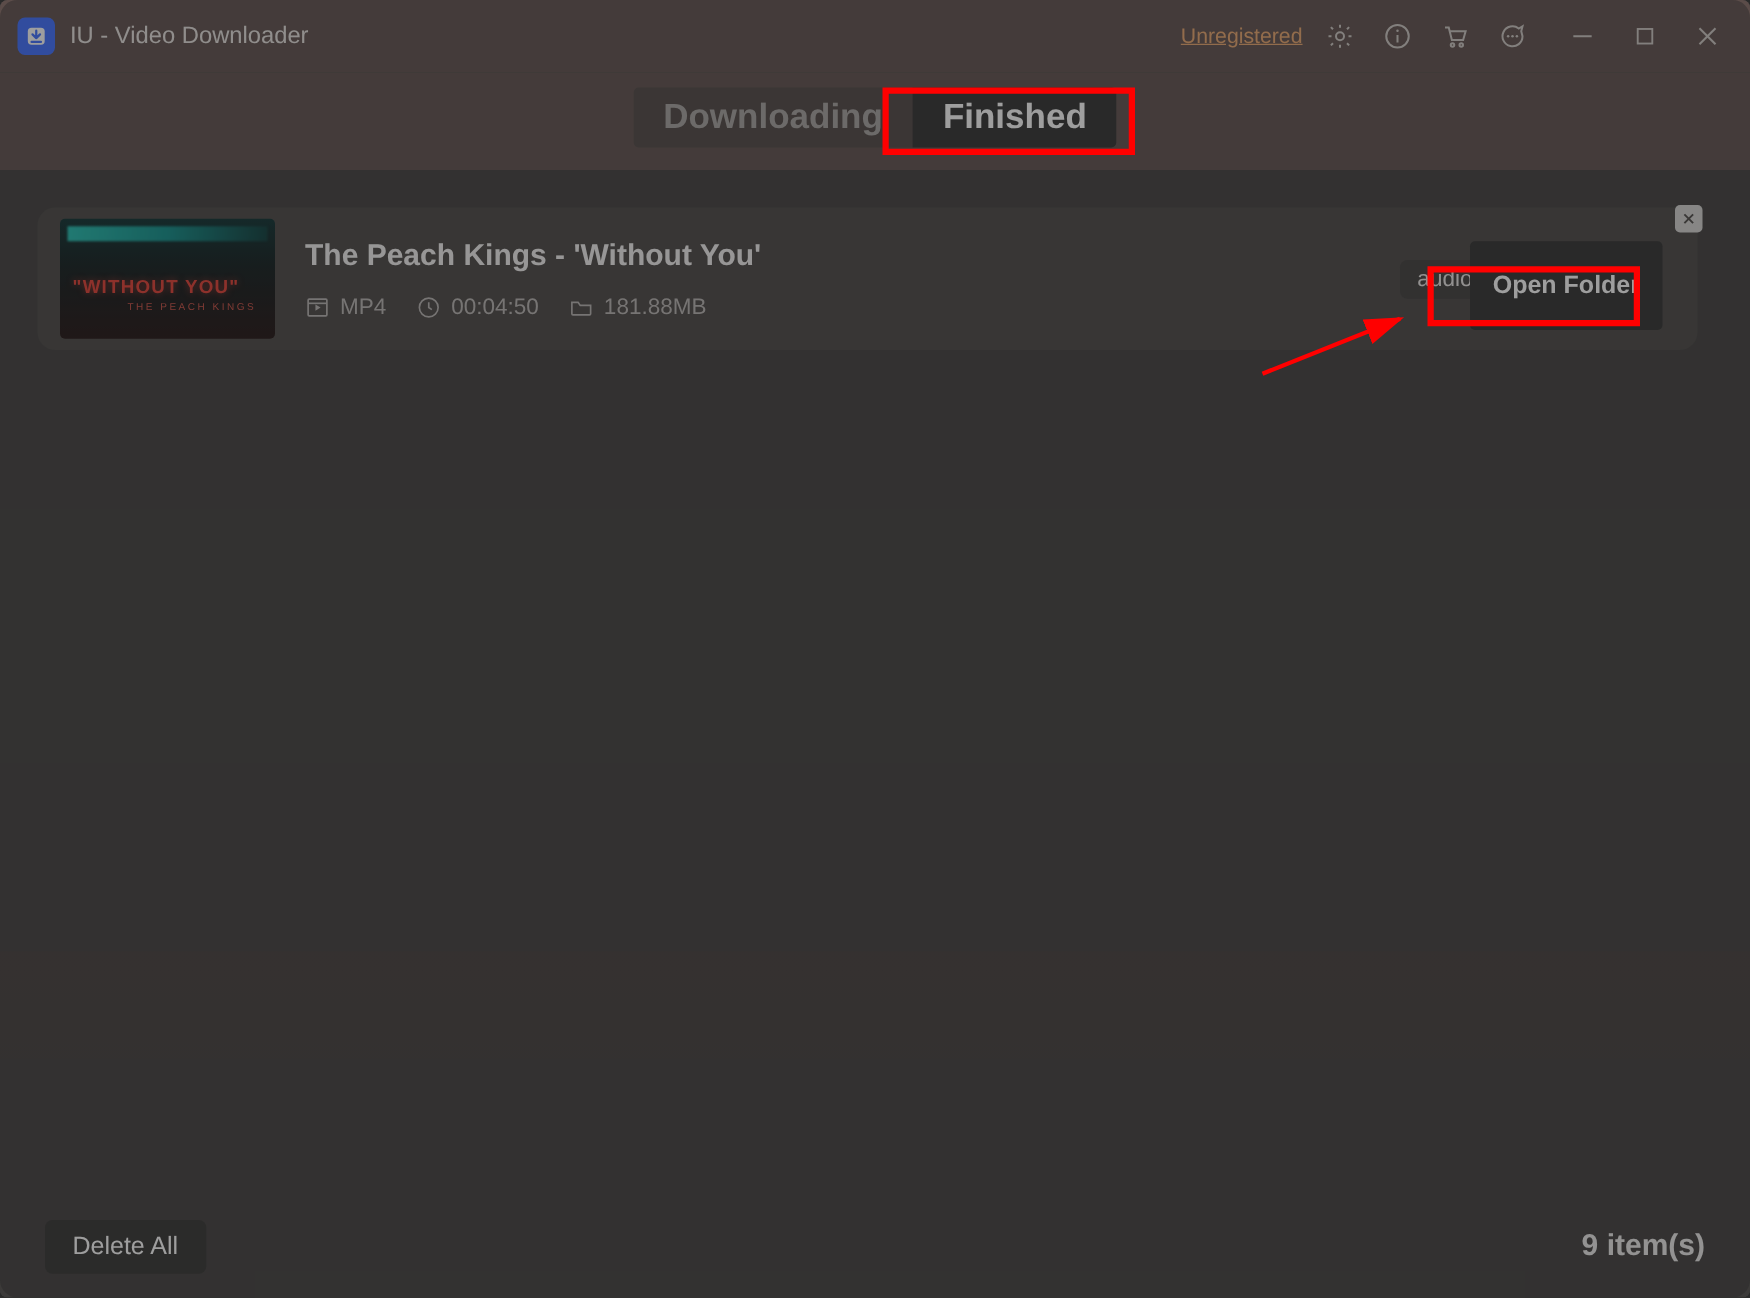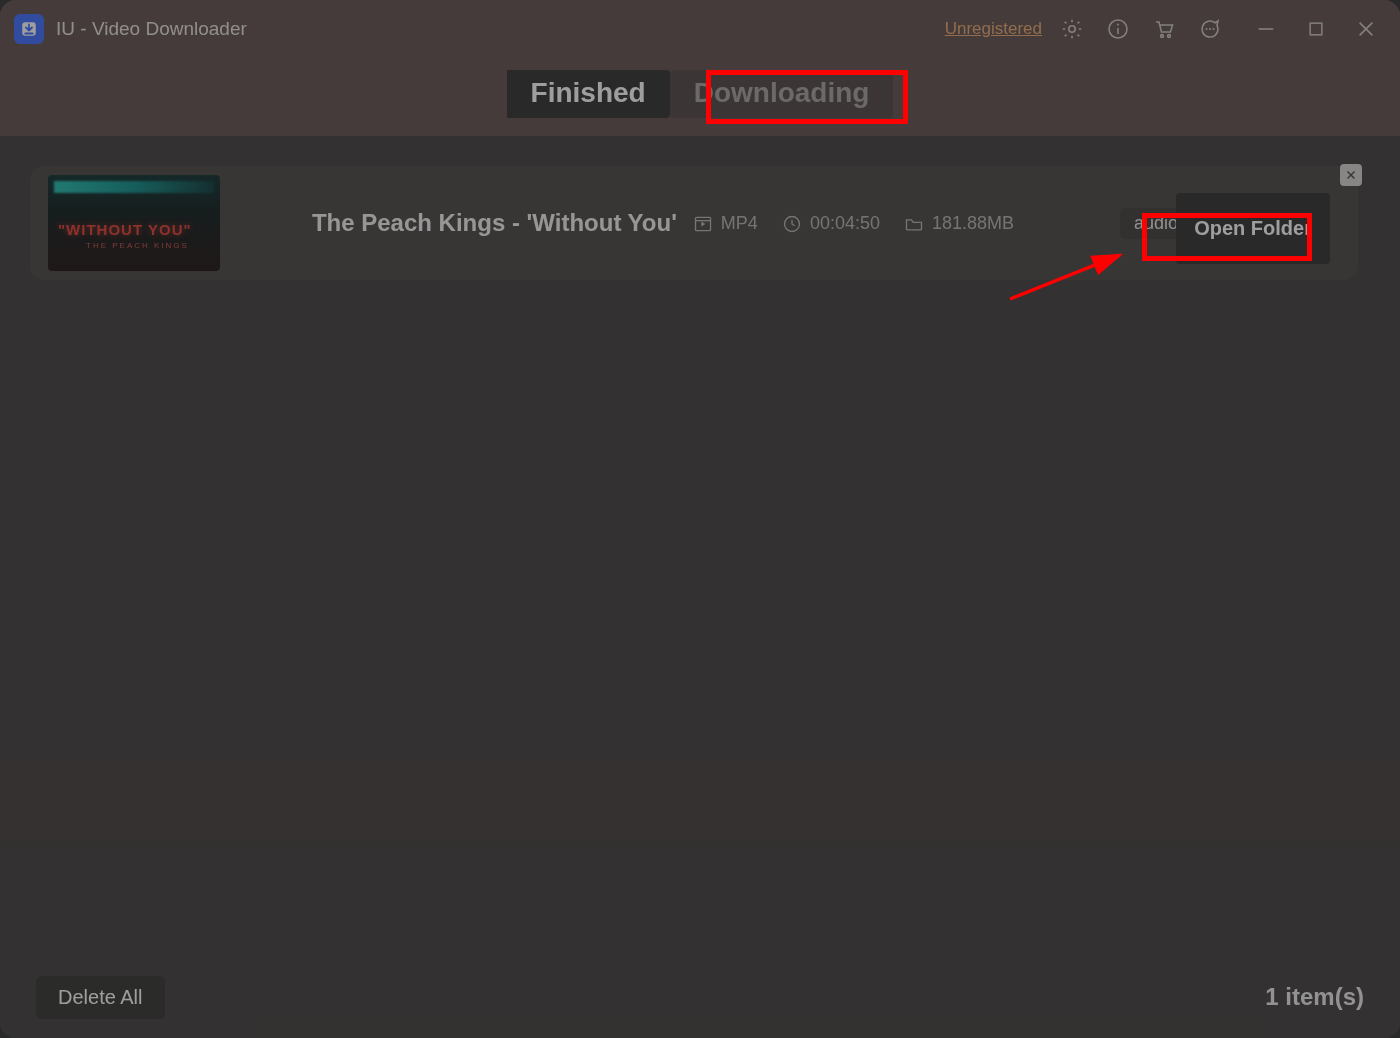--- a/index.html
+++ b/index.html
@@ -8,21 +8,21 @@
     --overlay: rgba(40,40,40,0.45);
   }
   body {
     background: #2a2a2a;
     position: relative;
   }
   
   .app {
     position: absolute;
     inset: 0;
-    border-radius: 16px;
+    border-radius: 6px;
     background: #404040;
     overflow: hidden;
   }
   .titlebar {
     height: 58px;
     display: flex;
     align-items: center;
     padding: 0 14px 0 14px;
     background: #5b4c49;
     color: #d9d3cf;
@@ -142,29 +142,29 @@
     top: 46px;
     font-size: 15px;
     font-weight: 700;
     color: #e13a2f;
     letter-spacing: 1px;
     text-shadow: 0 0 6px rgba(225,58,47,0.6);
     white-space: nowrap;
   }
   .thumb .sub {
     position: absolute;
-    left: 38px; top: 66px;
+    left: 54px; top: 66px;
     font-size: 8px;
     letter-spacing: 2px;
     color: #c84a3f;
   }
 
   .card .info {
     display: flex;
-    flex-direction: row;
+    flex-direction: column;
     justify-content: center;
     gap: 16px;
     flex: 1;
   }
   .card .title {
     color: #f3f1f0;
     font-size: 24px;
     font-weight: 600;
   }
   .card .meta {
@@ -335,22 +335,22 @@
               <line x1="5" y1="5" x2="19" y2="19"></line>
               <line x1="19" y1="5" x2="5" y2="19"></line>
             </svg>
         </span>
       </span>
     </div>
   </div>
 
   <div class="tabbar">
     <div class="tabgroup">
+      <div class="tab downloading">Downloading</div>
       <div class="tab finished">Finished</div>
-      <div class="tab downloading">Downloading</div>
     </div>
   </div>
 
   <div class="content">
     <div class="card">
       <div class="thumb">
         <div class="neon-top"></div>
         <div class="label">"WITHOUT YOU"</div>
         <div class="sub">THE PEACH KINGS</div>
       </div>
@@ -396,21 +396,21 @@
             <line x1="5" y1="5" x2="19" y2="19"></line>
             <line x1="19" y1="5" x2="5" y2="19"></line>
           </svg>
       </div>
     </div>
 
     <div class="band"></div>
 
     <div class="bottombar">
       <div class="btn dark">Delete All</div>
-      <div class="count">1 item(s)</div>
+      <div class="count">9 item(s)</div>
     </div>
   </div>
 
   <div class="dim"></div>
 
   <div class="red-box" style="left:706px; top:70px; width:202px; height:54px;"></div>
   <div class="red-box" style="left:1142px; top:213px; width:170px; height:48px;"></div>
 
   <svg class="arrow" viewBox="0 0 130 60">
     <defs>

